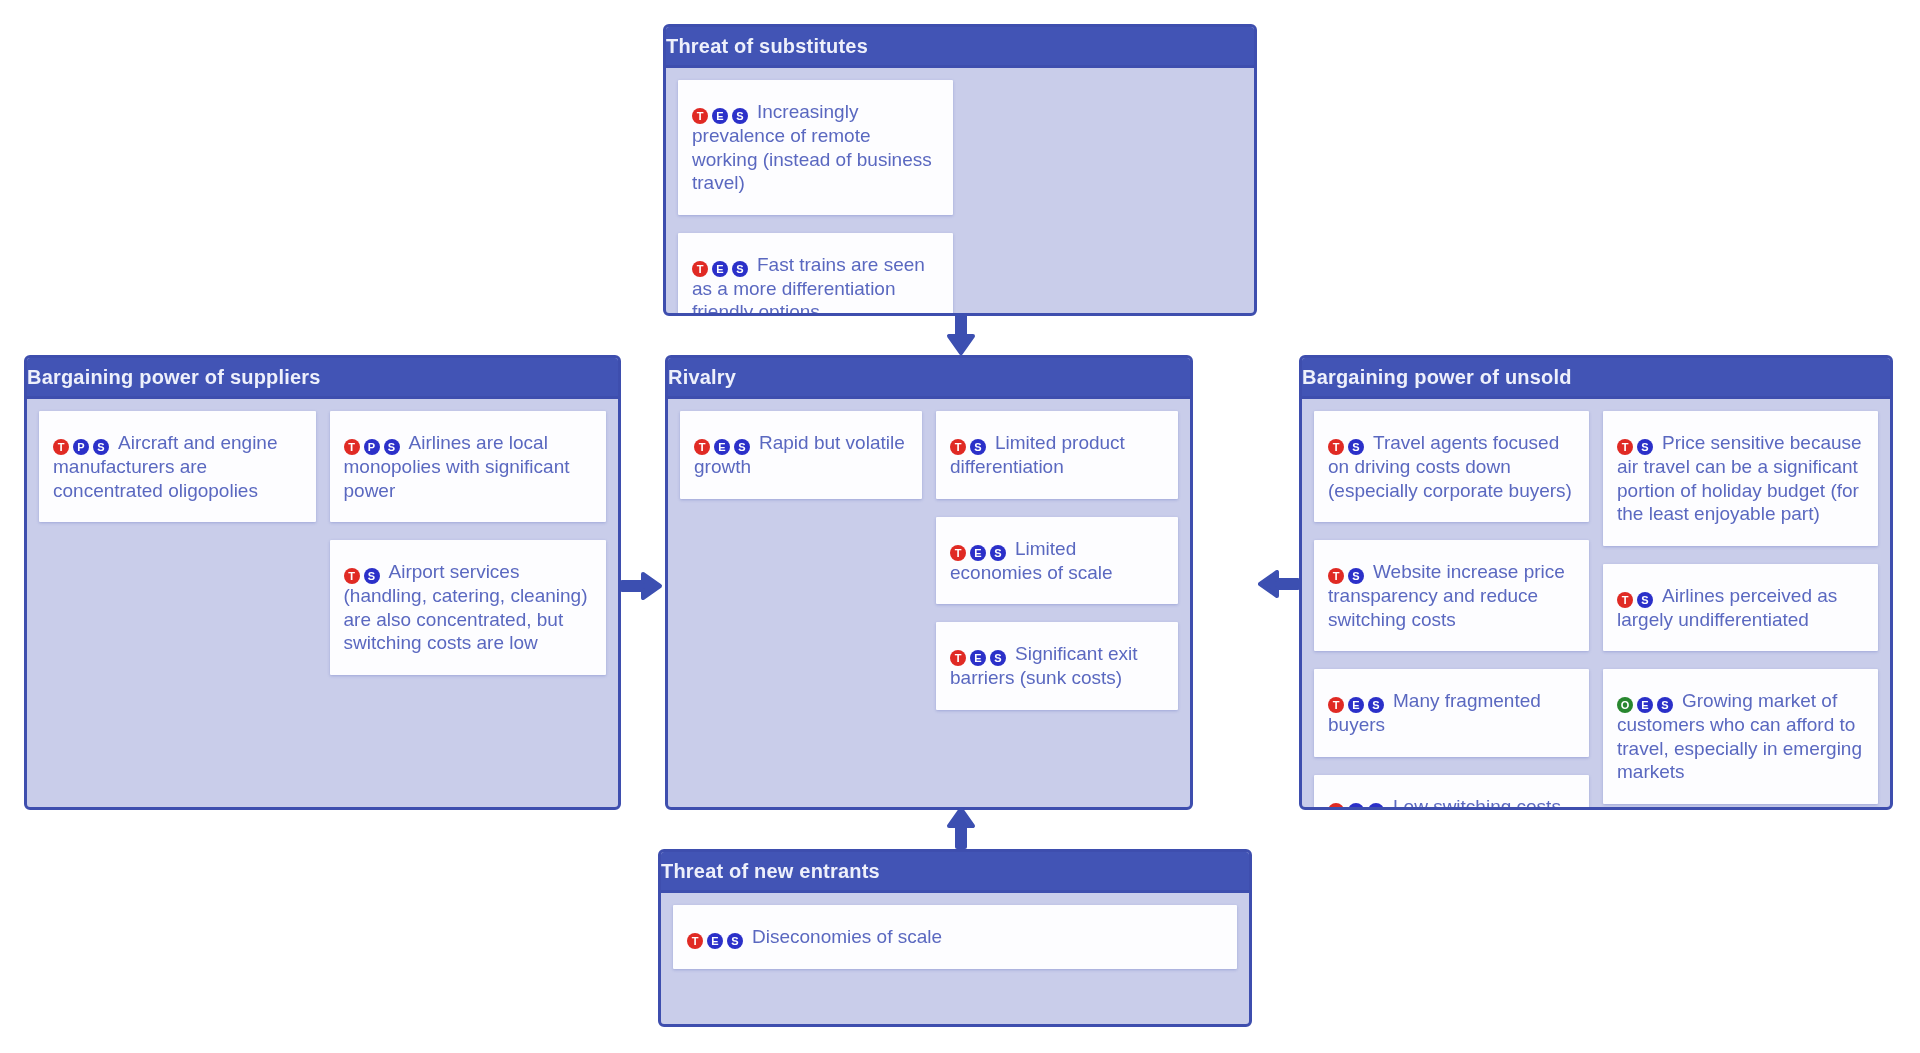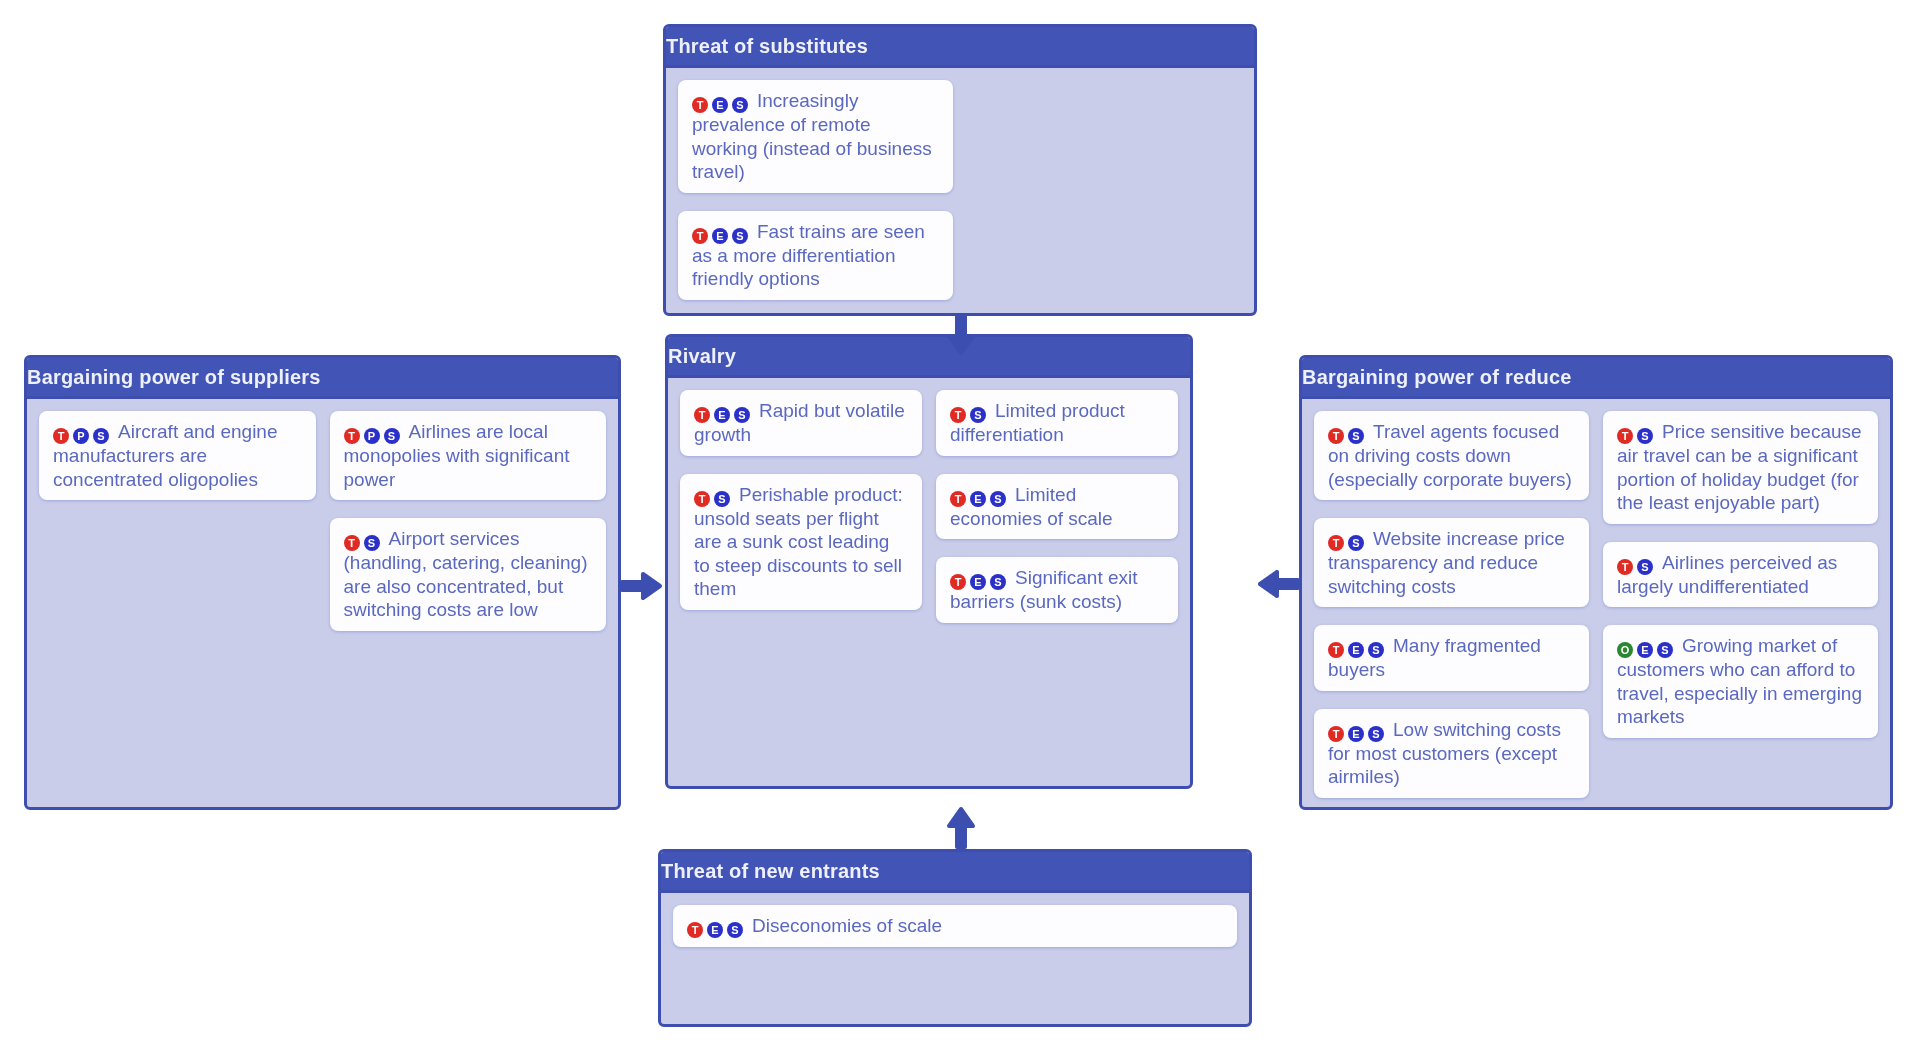--- a/index.html
+++ b/index.html
@@ -33,22 +33,22 @@
   }
   .box-col{
     flex:1 1 0;
     display:flex;
     flex-direction:column;
     gap:18px;
     min-width:0;
   }
   .card{
     background:#fdfdff;
-    border-radius:8px;
-    padding:9px 14px;
+    border-radius:1px;
+    padding:20px 14px;
     box-shadow:0 1px 3px rgba(62,78,174,0.30);
     color:#5a68c0;
     font-size:19px;
     line-height:23.5px;
     cursor:default;
   }
   .badge{
     display:inline-flex;
     align-items:center;
     justify-content:center;
@@ -65,21 +65,21 @@
 
   .arrow{position:absolute;width:50px;height:40px;}
   .arrow svg{display:block;width:100%;height:100%;}
   .arrow.down{transform:rotate(90deg);}
   .arrow.up{transform:rotate(-90deg);}
   .arrow.left{transform:rotate(180deg);}
 
   
   #box-substitutes{left:663px;top:24px;width:594px;height:292px;}
   #box-suppliers{left:24px;top:355px;width:597px;height:455px;}
-  #box-rivalry{left:665px;top:334px;width:528px;height:455px;}
+  #box-rivalry{left:665px;top:355px;width:528px;height:455px;}
   #box-buyers{left:1299px;top:355px;width:594px;height:455px;}
   #box-entrants{left:658px;top:849px;width:594px;height:178px;}
 
   #arrow-down{left:936px;top:314px;}
   #arrow-right{left:616px;top:566px;}
   #arrow-left{left:1254px;top:564px;}
   #arrow-up{left:936px;top:808px;}
 </style>
 </head>
 <body>
@@ -108,32 +108,31 @@
           <div class="card"><span class="badge" style="background: rgb(224, 42, 36);">T</span><span class="badge" style="background: rgb(43, 48, 201);">S</span><span class="txt">Airport services (handling, catering, cleaning) are also concentrated, but switching costs are low</span></div>
         </div>
     </div>
   </div>
 
   <div class="box" id="box-rivalry">
     <div class="box-header">Rivalry</div>
     <div class="box-body">
       <div class="box-col">
           <div class="card"><span class="badge" style="background: rgb(224, 42, 36);">T</span><span class="badge" style="background: rgb(43, 48, 201);">E</span><span class="badge" style="background: rgb(43, 48, 201);">S</span><span class="txt">Rapid but volatile growth</span></div>
-          <div class="card"><span class="badge" style="background: rgb(224, 42, 36);">T</span><span class="badge" style="background: rgb(43, 48, 201);">S</span><span class="txt">Perishable product: unsold seats per flight are a sunk cost leading to steep discounts to sell them</span></div>
         </div>
       <div class="box-col">
           <div class="card"><span class="badge" style="background: rgb(224, 42, 36);">T</span><span class="badge" style="background: rgb(43, 48, 201);">S</span><span class="txt">Limited product differentiation</span></div>
           <div class="card"><span class="badge" style="background: rgb(224, 42, 36);">T</span><span class="badge" style="background: rgb(43, 48, 201);">E</span><span class="badge" style="background: rgb(43, 48, 201);">S</span><span class="txt">Limited economies of scale</span></div>
           <div class="card"><span class="badge" style="background: rgb(224, 42, 36);">T</span><span class="badge" style="background: rgb(43, 48, 201);">E</span><span class="badge" style="background: rgb(43, 48, 201);">S</span><span class="txt">Significant exit barriers (sunk costs)</span></div>
         </div>
     </div>
   </div>
 
   <div class="box" id="box-buyers">
-    <div class="box-header">Bargaining power of reduce</div>
+    <div class="box-header">Bargaining power of unsold</div>
     <div class="box-body">
       <div class="box-col">
           <div class="card"><span class="badge" style="background: rgb(224, 42, 36);">T</span><span class="badge" style="background: rgb(43, 48, 201);">S</span><span class="txt">Travel agents focused on driving costs down (especially corporate buyers)</span></div>
           <div class="card"><span class="badge" style="background: rgb(224, 42, 36);">T</span><span class="badge" style="background: rgb(43, 48, 201);">S</span><span class="txt">Website increase price transparency and reduce switching costs</span></div>
           <div class="card"><span class="badge" style="background: rgb(224, 42, 36);">T</span><span class="badge" style="background: rgb(43, 48, 201);">E</span><span class="badge" style="background: rgb(43, 48, 201);">S</span><span class="txt">Many fragmented buyers</span></div>
           <div class="card"><span class="badge" style="background: rgb(224, 42, 36);">T</span><span class="badge" style="background: rgb(43, 48, 201);">E</span><span class="badge" style="background: rgb(43, 48, 201);">S</span><span class="txt">Low switching costs for most customers (except airmiles)</span></div>
         </div>
       <div class="box-col">
           <div class="card"><span class="badge" style="background: rgb(224, 42, 36);">T</span><span class="badge" style="background: rgb(43, 48, 201);">S</span><span class="txt">Price sensitive because air travel can be a significant portion of holiday budget (for the least enjoyable part)</span></div>
           <div class="card"><span class="badge" style="background: rgb(224, 42, 36);">T</span><span class="badge" style="background: rgb(43, 48, 201);">S</span><span class="txt">Airlines perceived as largely undifferentiated</span></div>

